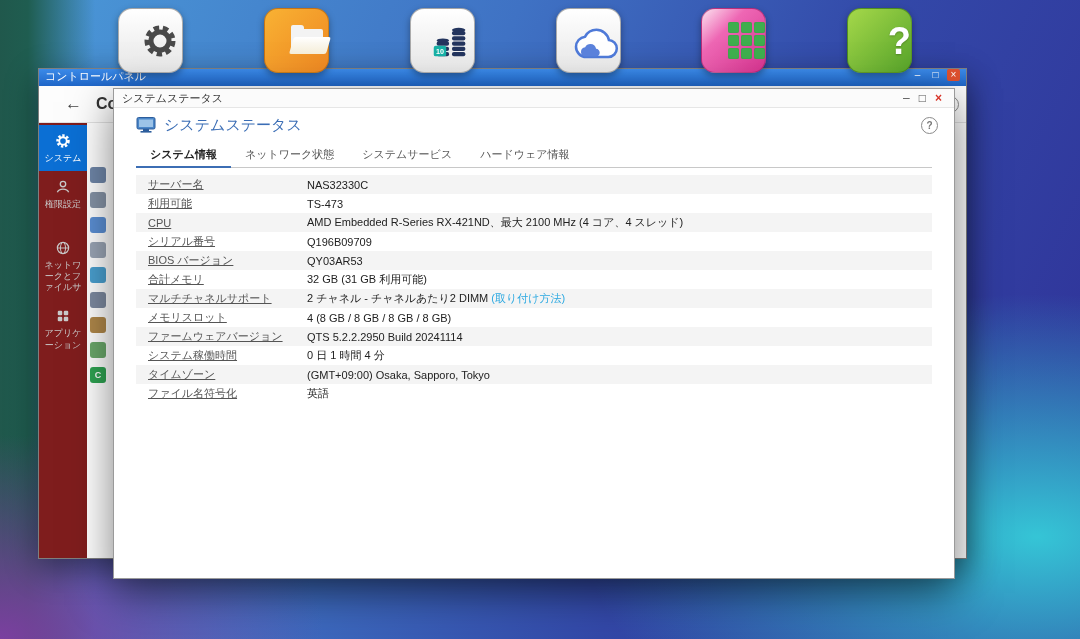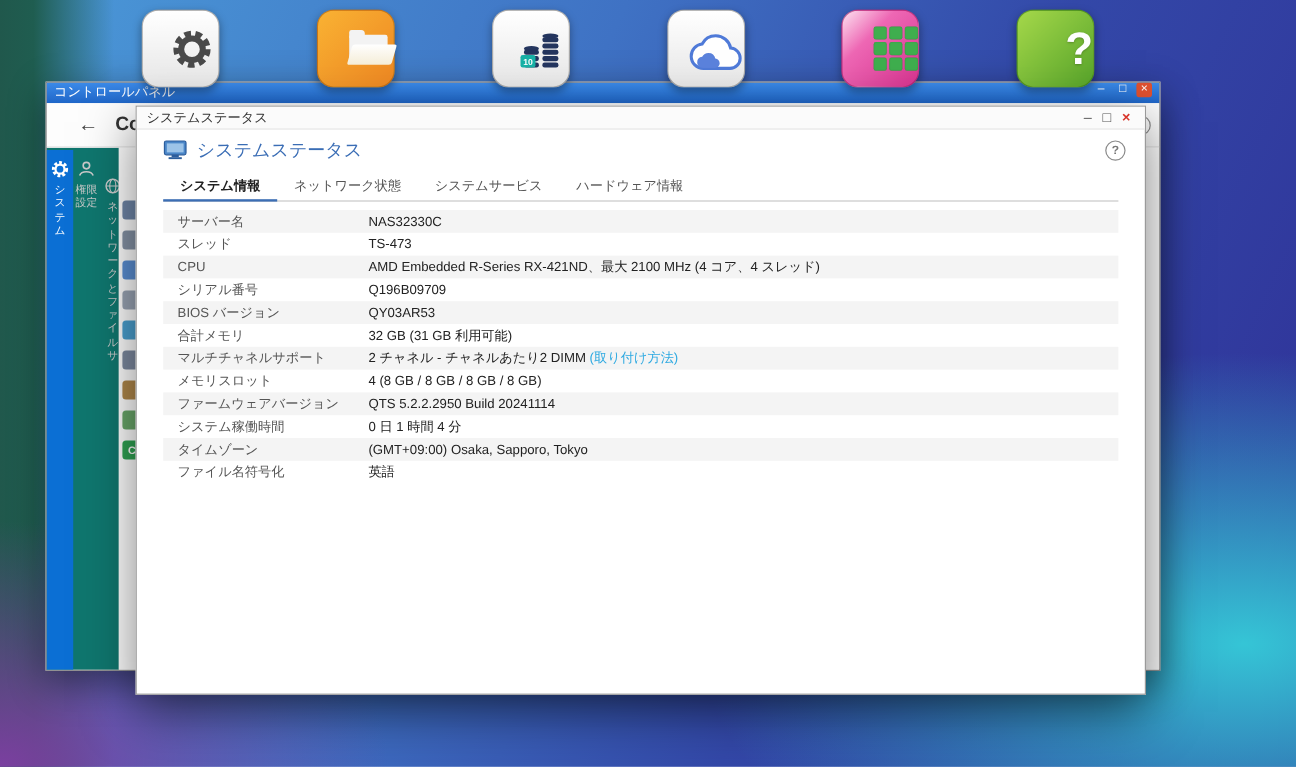--- a/index.html
+++ b/index.html
@@ -38,21 +38,21 @@
   .cp-title{color:#fff;font-size:11px;}
   .cp-btns{margin-left:auto;display:flex;gap:5px;align-items:center;}
   .cpb{width:13px;height:12px;color:#fff;font-size:10px;line-height:12px;text-align:center;cursor:pointer;}
   .cpb.close{background:#e0512f;border-radius:2px;}
   .cp-header{height:36px;background:#fdfdfd;border-bottom:1px solid #e2e2e2;display:flex;align-items:center;flex:0 0 auto;position:relative;}
   .cp-back{margin-left:26px;font-size:17px;color:#444;cursor:pointer;}
   .cp-htitle{margin-left:14px;font-size:16px;font-weight:bold;color:#333;}
   .cp-help{position:absolute;right:7px;top:10px;width:15px;height:15px;border:1.5px solid #8a8a8a;border-radius:50%;
     color:#777;font-size:10px;font-weight:bold;display:flex;align-items:center;justify-content:center;cursor:pointer;}
   .cp-body{flex:1;display:flex;min-height:0;}
-  .cp-side{width:60px;background:#0f766e;flex:0 0 auto;display:flex;flex-direction:row;padding-top:2px;}
+  .cp-side{width:48px;background:#7f1d1d;flex:0 0 auto;display:flex;flex-direction:column;padding-top:2px;}
   .cp-side-item{display:flex;flex-direction:column;align-items:center;padding:7px 2px;gap:3px;cursor:pointer;}
   .cp-side-item .lbl{font-size:9px;color:#c9c9c9;text-align:center;line-height:1.25;word-break:break-all;}
   .cp-side-item.active{background:#0b6fd4;}
   .cp-side-item.active .lbl{color:#fff;}
   .cp-side-item.gap{margin-top:14px;}
   .cp-content{flex:1;background:#fff;position:relative;}
   .pcol{position:absolute;left:3px;top:44px;display:flex;flex-direction:column;gap:9px;}
   .pic{width:16px;height:16px;border-radius:3px;cursor:pointer;color:#fff;font-size:9px;font-weight:bold;
     display:flex;align-items:center;justify-content:center;}
   .pic1{background:#6f86a8;} .pic2{background:#8593a6;} .pic3{background:#5b8fd4;}
@@ -70,21 +70,21 @@
   .ss-header{height:34px;display:flex;align-items:center;padding-left:22px;position:relative;flex:0 0 auto;}
   .ss-htitle{margin-left:8px;font-size:15px;color:#3a6db5;}
   .ss-help{position:absolute;right:16px;top:9px;width:15px;height:15px;border:1.5px solid #8a8a8a;border-radius:50%;
     color:#777;font-size:10px;font-weight:bold;display:flex;align-items:center;justify-content:center;cursor:pointer;}
   .ss-tabs{margin:0 22px;border-bottom:1px solid #c8c8c8;display:flex;height:25px;flex:0 0 auto;}
   .tab{padding:0 14px;font-size:11px;color:#555;display:flex;align-items:center;cursor:pointer;}
   .tab.active{color:#222;font-weight:bold;border-bottom:2px solid #3c6eb4;margin-bottom:-1px;}
   .ss-table{margin:7px 22px 0;}
   .row{display:flex;height:19px;align-items:center;font-size:11px;}
   .row:nth-child(odd){background:#f4f4f4;}
-  .cell-label{width:155px;padding-left:12px;color:#555;flex:0 0 auto;}
+  .cell-label{width:155px;padding-left:12px;color:#555;flex:0 0 auto;text-decoration:underline;}
   .cell-value{color:#222;padding-left:4px;white-space:nowrap;}
   .vlink{color:#2da9e1;text-decoration:none;cursor:pointer;}
 </style>
 </head>
 <body>
 
 <div class="desktop">
 
   <div class="win-cp">
     <div class="cp-titlebar">
@@ -229,21 +229,21 @@
       <span class="tab">ネットワーク状態</span>
       <span class="tab">システムサービス</span>
       <span class="tab">ハードウェア情報</span>
     </div>
     <div class="ss-table">
       <div class="row">
         <div class="cell-label">サーバー名</div>
         <div class="cell-value">NAS32330C</div>
       </div>
       <div class="row">
-        <div class="cell-label">スレッド</div>
+        <div class="cell-label">利用可能</div>
         <div class="cell-value">TS-473</div>
       </div>
       <div class="row">
         <div class="cell-label">CPU</div>
         <div class="cell-value">AMD Embedded R-Series RX-421ND、最大 2100 MHz (4 コア、4 スレッド)</div>
       </div>
       <div class="row">
         <div class="cell-label">シリアル番号</div>
         <div class="cell-value">Q196B09709</div>
       </div>

